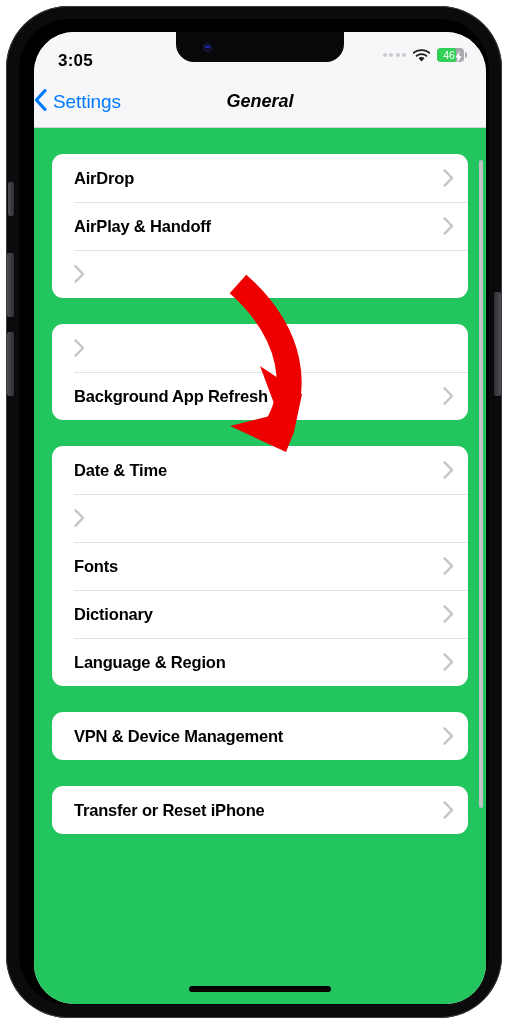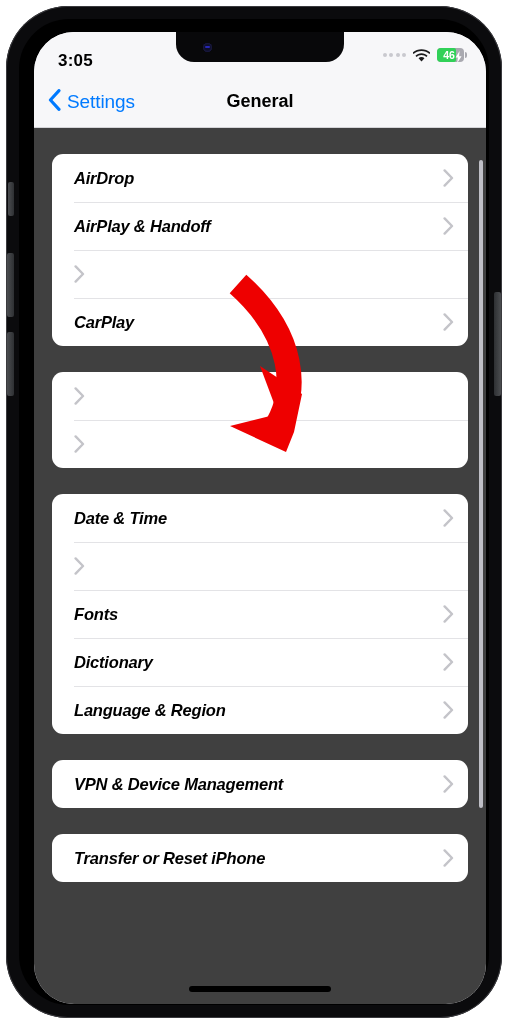--- a/index.html
+++ b/index.html
@@ -151,21 +151,21 @@
   }
   #battery-level {
     position: absolute;
     left: 2px;
     top: 0;
     width: 20px;
     height: 14px;
     line-height: 14px;
     text-align: center;
     font-size: 10.5px;
-    font-weight: bold;
+    font-weight: normal;
     color: #ffffff;
     z-index: 2;
   }
   #battery-bolt {
     position: absolute;
     right: 2px;
     top: 1px;
     z-index: 3;
   }
 
@@ -176,36 +176,36 @@
     background: #f7f7f9;
     border-bottom: 0.5px solid #d4d4d8;
     display: flex;
     align-items: center;
     z-index: 20;
   }
   #back-button {
     display: flex;
     align-items: center;
     gap: 6px;
-    padding-left: 14px;
     cursor: pointer;
   }
   #back-label {
     font-size: 19px;
     color: #007aff;
     letter-spacing: -.1px;
   }
   #nav-title {
     position: absolute;
     left: 0; right: 0;
     text-align: center;
     font-size: 18px;
     font-weight: bold;
     color: #000;
     pointer-events: none;
+    font-style: italic;
   }
 
   
   #list-scroll {
     position: relative;
     height: 876px;
     background: #f2f2f7;
     padding: 0 18px;
     overflow: hidden;
   }
@@ -325,21 +325,21 @@
         <span>
           <svg width="13" height="22" viewBox="0 0 13 22">
             <path d="M11 1.6 2.4 11 11 20.4" fill="none" stroke="#007aff" stroke-width="3.1" stroke-linecap="round" stroke-linejoin="round"></path>
           </svg>
         </span>
         <span id="back-label" style="color: rgb(0, 122, 255);">Settings</span>
       </div>
       <div id="nav-title">General</div>
     </div>
 
-    <div id="list-scroll" style="background: #404040; font-style: italic;">
+    <div id="list-scroll" style="background: #22c55e;">
       <div id="groups-host">
           <div class="group" style="background: rgb(255, 255, 255);">
             <div class="row">
               <span class="row-label">AirDrop</span>
               <span class="chevron">
                 <svg width="11" height="18" viewBox="0 0 11 18">
                   <path d="M1.6 1.4 9 9 1.6 16.6" fill="none" stroke="currentColor" stroke-width="2.4" stroke-linecap="round" stroke-linejoin="round"></path>
                 </svg>
               </span>
             </div>
@@ -351,38 +351,31 @@
                 </svg>
               </span>
             </div>
             <div class="row">
               <span class="chevron">
                 <svg width="11" height="18" viewBox="0 0 11 18">
                   <path d="M1.6 1.4 9 9 1.6 16.6" fill="none" stroke="currentColor" stroke-width="2.4" stroke-linecap="round" stroke-linejoin="round"></path>
                 </svg>
               </span>
             </div>
-            <div class="row">
-              <span class="row-label">CarPlay</span>
-              <span class="chevron">
-                <svg width="11" height="18" viewBox="0 0 11 18">
-                  <path d="M1.6 1.4 9 9 1.6 16.6" fill="none" stroke="currentColor" stroke-width="2.4" stroke-linecap="round" stroke-linejoin="round"></path>
-                </svg>
-              </span>
-            </div>
           </div>
           <div class="group" style="background: rgb(255, 255, 255);">
             <div class="row">
               <span class="chevron">
                 <svg width="11" height="18" viewBox="0 0 11 18">
                   <path d="M1.6 1.4 9 9 1.6 16.6" fill="none" stroke="currentColor" stroke-width="2.4" stroke-linecap="round" stroke-linejoin="round"></path>
                 </svg>
               </span>
             </div>
             <div class="row">
+              <span class="row-label">Background App Refresh</span>
               <span class="chevron">
                 <svg width="11" height="18" viewBox="0 0 11 18">
                   <path d="M1.6 1.4 9 9 1.6 16.6" fill="none" stroke="currentColor" stroke-width="2.4" stroke-linecap="round" stroke-linejoin="round"></path>
                 </svg>
               </span>
             </div>
           </div>
           <div class="group" style="background: rgb(255, 255, 255);">
             <div class="row">
               <span class="row-label">Date &amp; Time</span>

